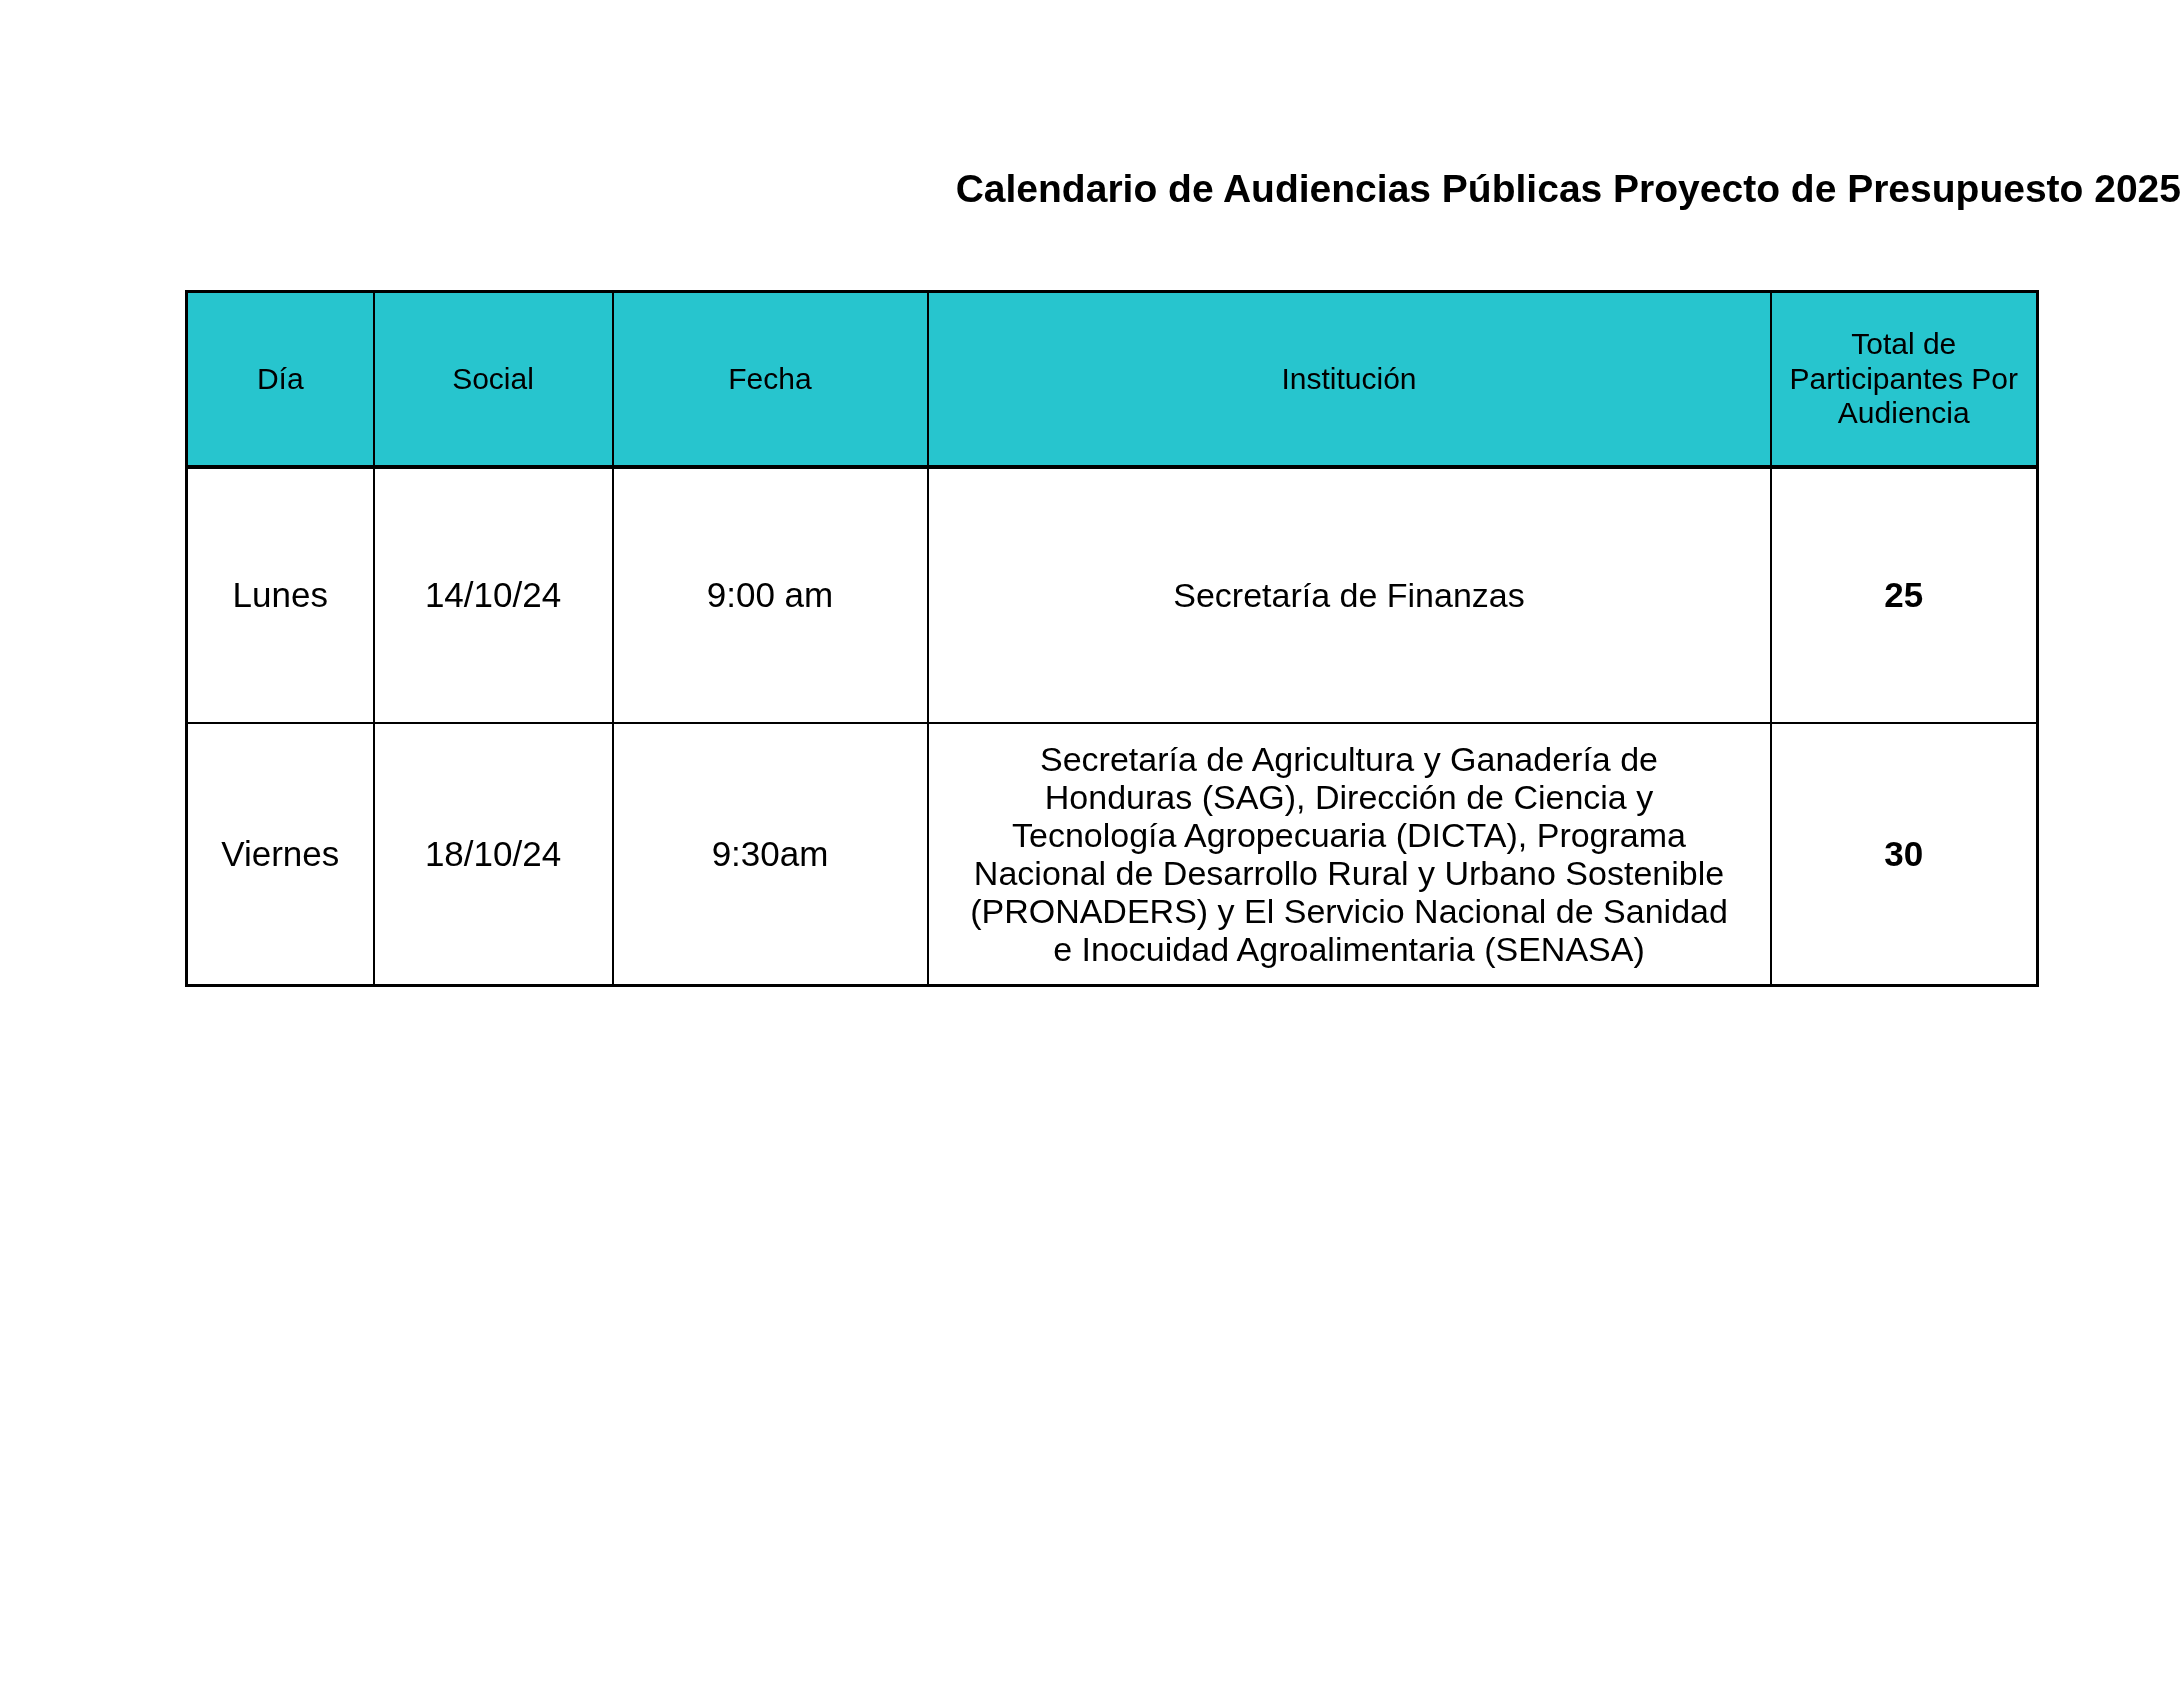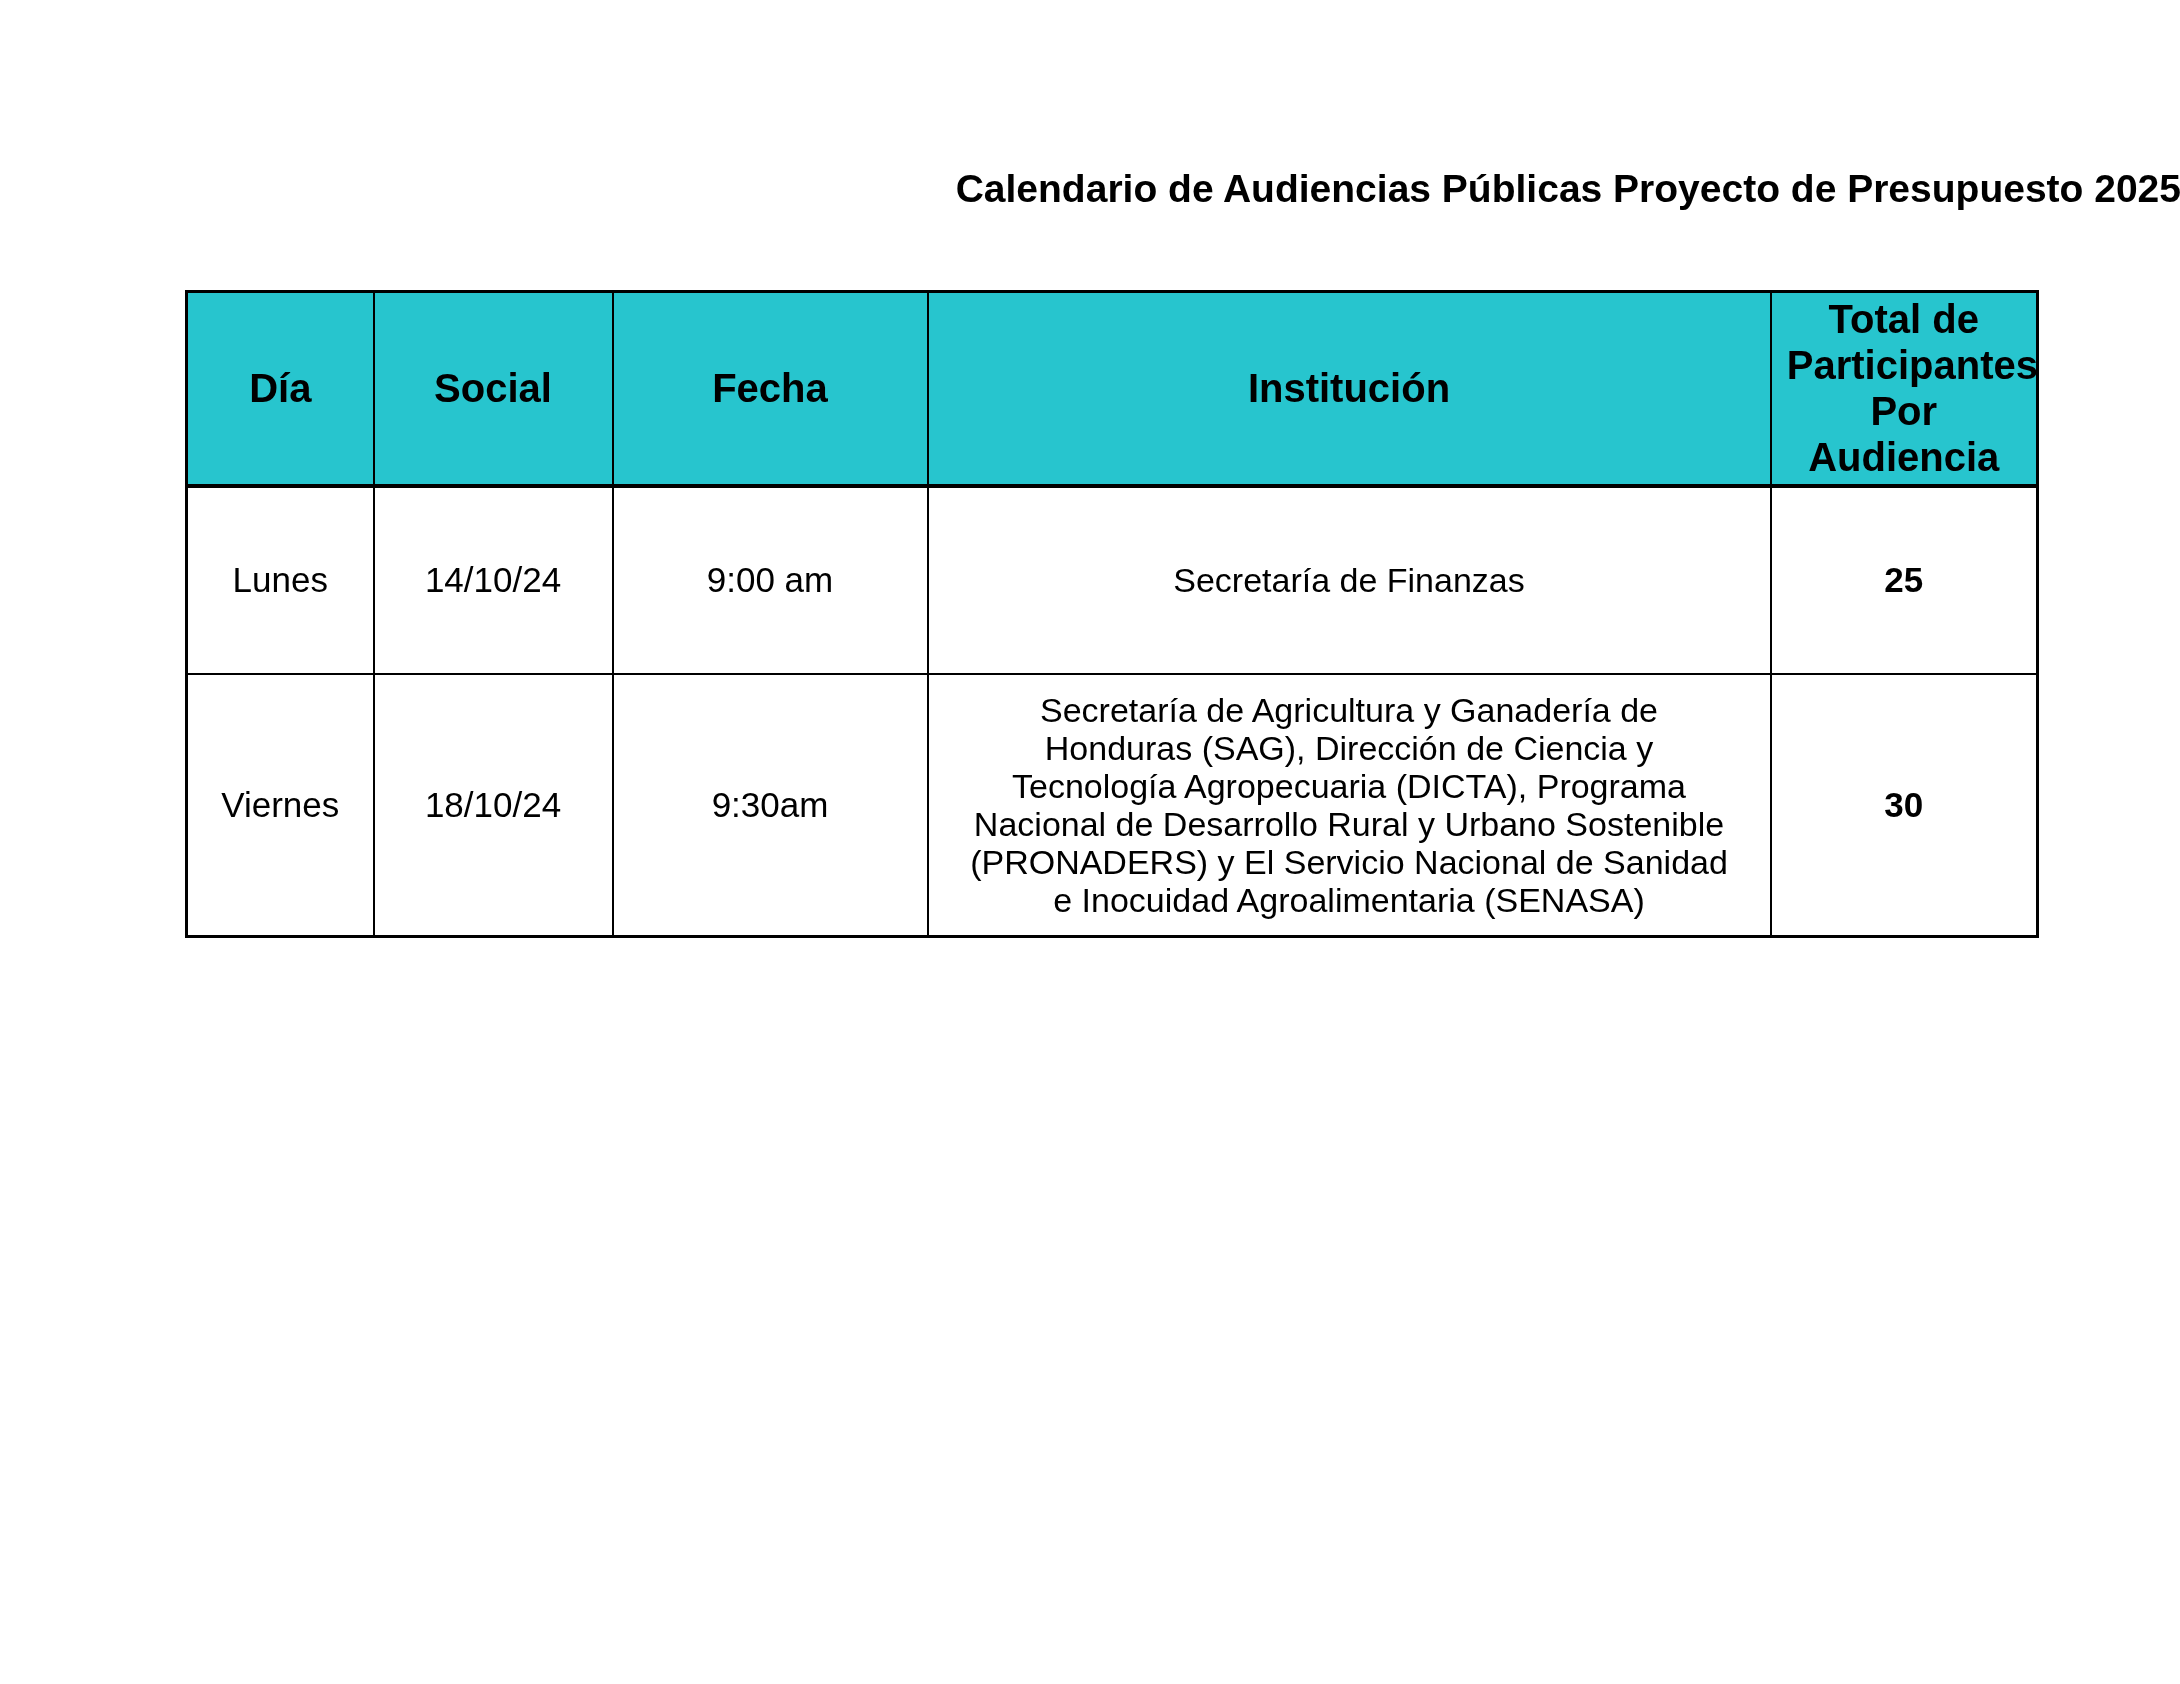--- a/index.html
+++ b/index.html
@@ -48,30 +48,30 @@
   col.c-dia         { width: 187px; }
   col.c-fecha       { width: 239px; }
   col.c-hora        { width: 315px; }
   col.c-institucion { width: 843px; }
   col.c-total       { width: 267px; }
 
   
   tr.header-row { height: 175px; }
   table.schedule th {
     background: var(--header-bg, #27c5ce);
-    font-size: 40px;
-    font-weight: bold;
+    font-size: 30px;
+    font-weight: normal;
     line-height: 1.15;
     padding: 3.4px 13.6px;
     border-bottom: 4.3px solid var(--border, #000000);
   }
   table.schedule th.col-total { padding: 3.4px 15.3px; }
 
   
-  tr.row-1 { height: 188px; margin-left: 32px; }
+  tr.row-1 { height: 256px; margin-left: 32px; }
   tr.row-2 { height: 223px; }
   tr.row-3 { height: 179px; }
   tr.row-4 { height: 239px; }
 
   table.schedule td {
     font-size: 35px;
     line-height: 1.2;
     padding: 0 6.8px;
     background: #ffffff;
   }

